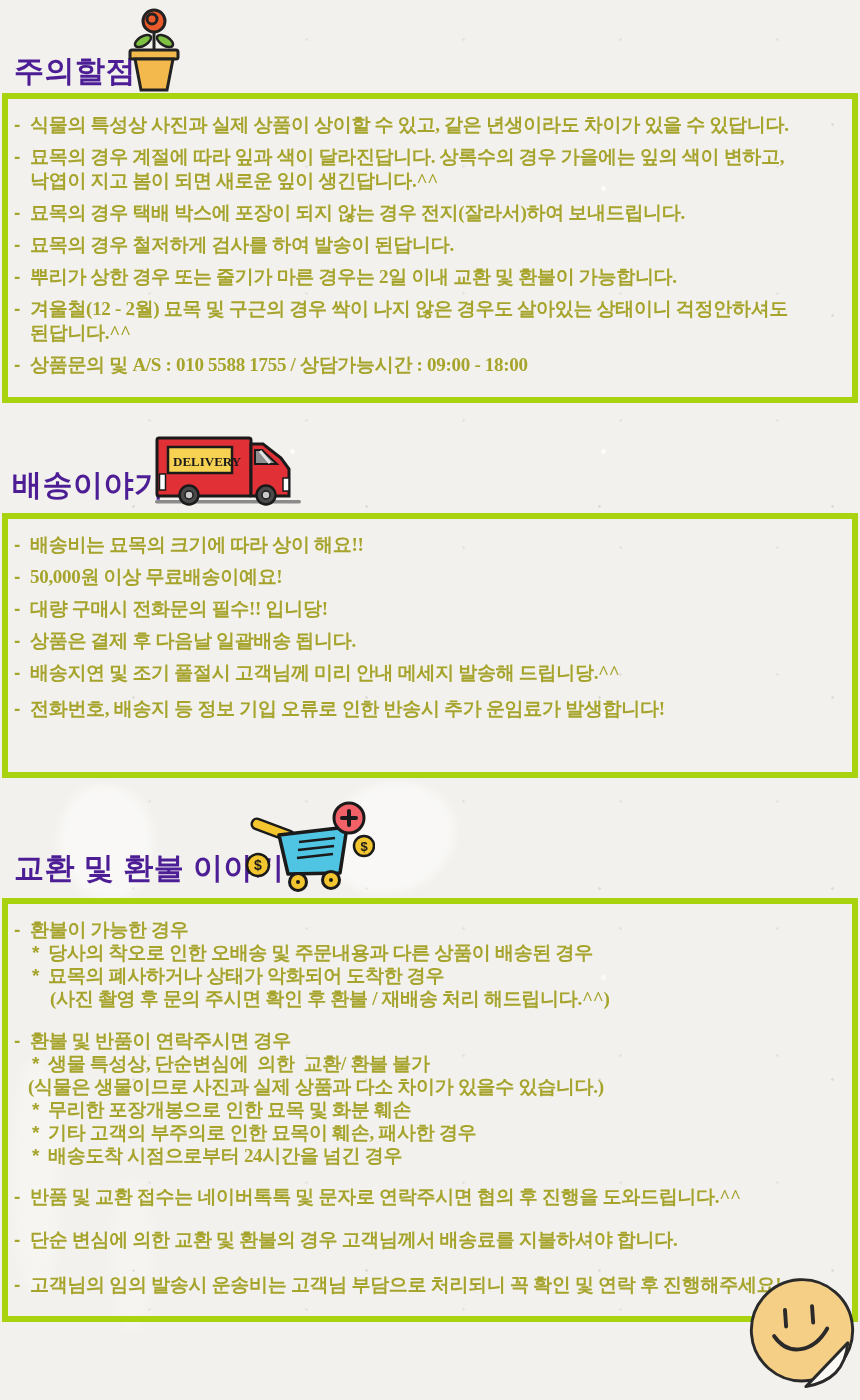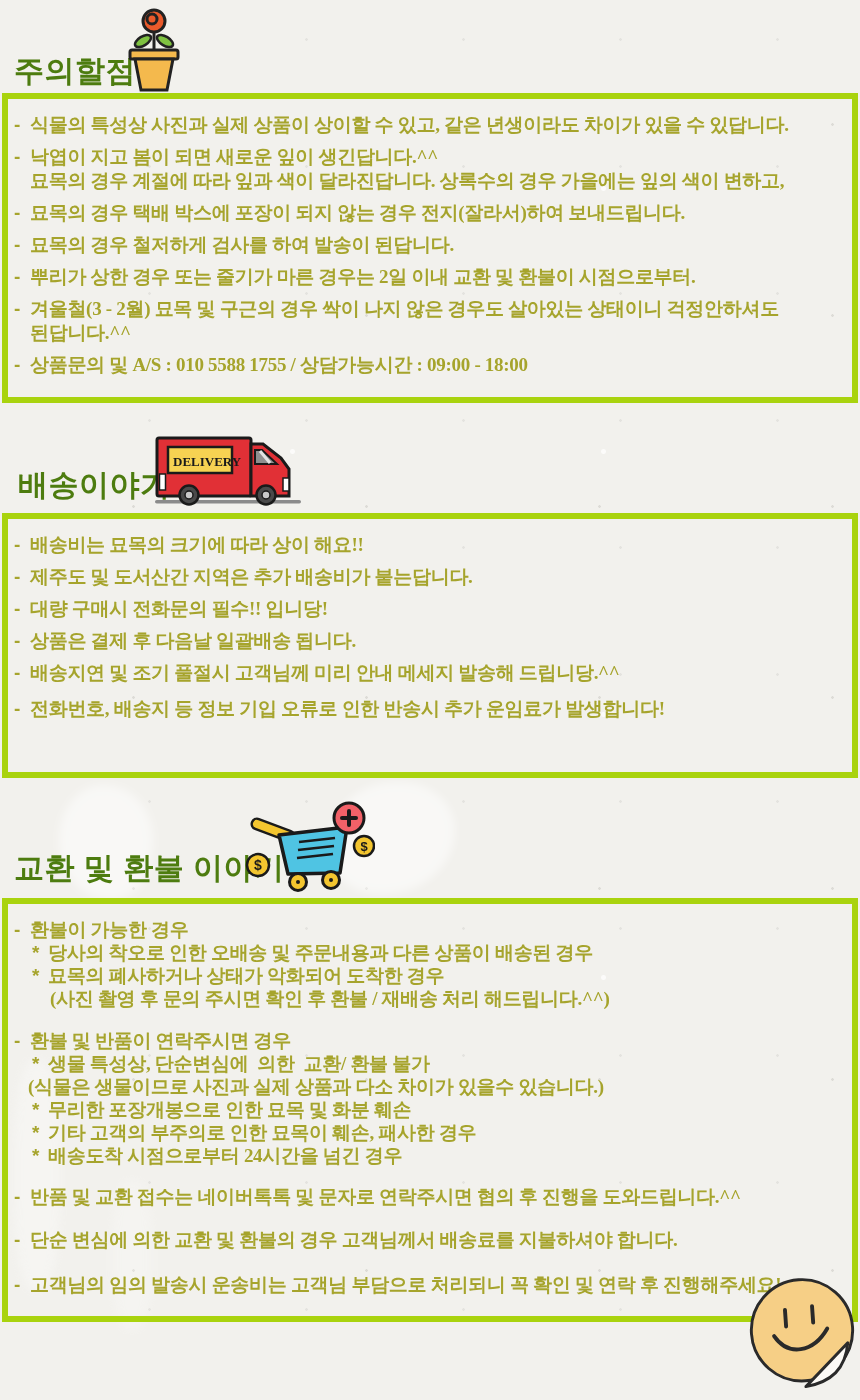--- a/index.html
+++ b/index.html
@@ -19,24 +19,24 @@
     background-position:17px 29px,71px 103px,137px 57px;
   }
   .plant{position:absolute;z-index:0;background:rgba(255,255,255,0.5);filter:blur(4px);pointer-events:none;}
   .p1{left:58px;top:786px;width:95px;height:112px;border-radius:45% 55% 40% 60%;transform:rotate(12deg);}
   .p2{left:330px;top:782px;width:125px;height:112px;border-radius:55% 45% 60% 40%;}
   .p3{left:14px;top:1060px;width:46px;height:230px;border-radius:40%;opacity:.55;}
   .p4{left:112px;top:1180px;width:40px;height:150px;border-radius:40%;opacity:.4;}
 
   .sec-title{
     position:absolute;z-index:2;font-size:30px;line-height:34px;
-    color:#4d7c0f;letter-spacing:0.5px;white-space:pre;
+    color:#4c1d95;letter-spacing:0.5px;white-space:pre;
   }
   .t1{left:14px;top:54px;}
-  .t2{left:18px;top:468px;}
+  .t2{left:12px;top:468px;}
   .t3{left:14px;top:851px;}
 
   .icon{position:absolute;z-index:2;}
   .pot-icon{left:122px;top:8px;}
   .truck-icon{left:153px;top:432px;font-family:Liberation Serif, serif;}
   .cart-icon{left:243px;top:801px;}
   .smiley-icon{left:748px;top:1272px;z-index:3;transform:rotate(-4deg);}
 
   .box{
     position:absolute;left:2px;width:856px;z-index:1;
@@ -91,46 +91,46 @@
   <div class="box box1">
     <div class="item">
       <span class="b">-</span>
       <span class="t">
           <span class="ln">식물의 특성상 사진과 실제 상품이 상이할 수 있고, 같은 년생이라도 차이가 있을 수 있답니다.</span>
         </span>
     </div>
     <div class="item">
       <span class="b">-</span>
       <span class="t">
+        <span class="ln">묘목의 경우 계절에 따라 잎과 색이 달라진답니다. 상록수의 경우 가을에는 잎의 색이 변하고,</span>
         <span class="ln">낙엽이 지고 봄이 되면 새로운 잎이 생긴답니다.^^</span>
-        <span class="ln">묘목의 경우 계절에 따라 잎과 색이 달라진답니다. 상록수의 경우 가을에는 잎의 색이 변하고,</span>
       </span>
     </div>
     <div class="item">
       <span class="b">-</span>
       <span class="t">
           <span class="ln">묘목의 경우 택배 박스에 포장이 되지 않는 경우 전지(잘라서)하여 보내드립니다.</span>
         </span>
     </div>
     <div class="item">
       <span class="b">-</span>
       <span class="t">
           <span class="ln">묘목의 경우 철저하게 검사를 하여 발송이 된답니다.</span>
         </span>
     </div>
     <div class="item">
       <span class="b">-</span>
       <span class="t">
-          <span class="ln">뿌리가 상한 경우 또는 줄기가 마른 경우는 2일 이내 교환 및 환불이 시점으로부터.</span>
-        </span>
-    </div>
-    <div class="item">
-      <span class="b">-</span>
-      <span class="t">
-        <span class="ln">겨울철(3 - 2월) 묘목 및 구근의 경우 싹이 나지 않은 경우도 살아있는 상태이니 걱정안하셔도</span>
+          <span class="ln">뿌리가 상한 경우 또는 줄기가 마른 경우는 2일 이내 교환 및 환불이 가능합니다.</span>
+        </span>
+    </div>
+    <div class="item">
+      <span class="b">-</span>
+      <span class="t">
+        <span class="ln">겨울철(12 - 2월) 묘목 및 구근의 경우 싹이 나지 않은 경우도 살아있는 상태이니 걱정안하셔도</span>
         <span class="ln">된답니다.^^</span>
       </span>
     </div>
     <div class="item">
       <span class="b">-</span>
       <span class="t">
           <span class="ln">상품문의 및 A/S : 010 5588 1755 / 상담가능시간 : 09:00 - 18:00</span>
         </span>
     </div>
   </div>
@@ -158,21 +158,21 @@
   <div class="box box2">
     <div class="item">
       <span class="b">-</span>
       <span class="t">
           <span class="ln">배송비는 묘목의 크기에 따라 상이 해요!!</span>
         </span>
     </div>
     <div class="item">
       <span class="b">-</span>
       <span class="t">
-        <span class="ln">제주도 및 도서산간 지역은 추가 배송비가 붙는답니다.</span>
+        <span class="ln">50,000원 이상 무료배송이예요!</span>
       </span>
     </div>
     <div class="item">
       <span class="b">-</span>
       <span class="t">
           <span class="ln">대량 구매시 전화문의 필수!! 입니당!</span>
         </span>
     </div>
     <div class="item">
       <span class="b">-</span>

